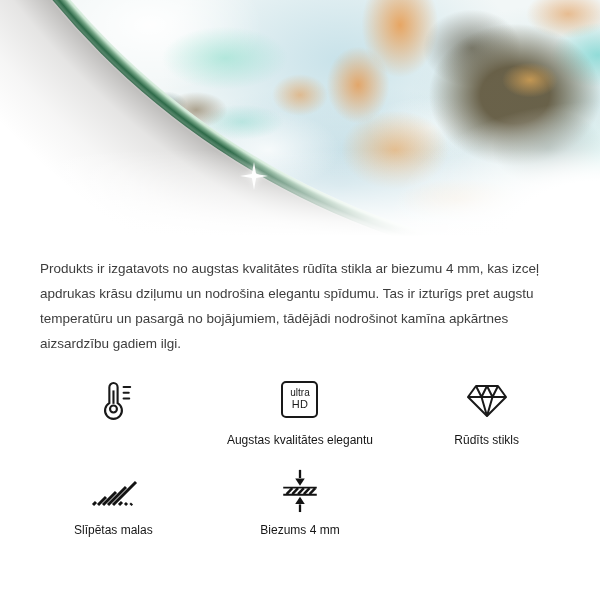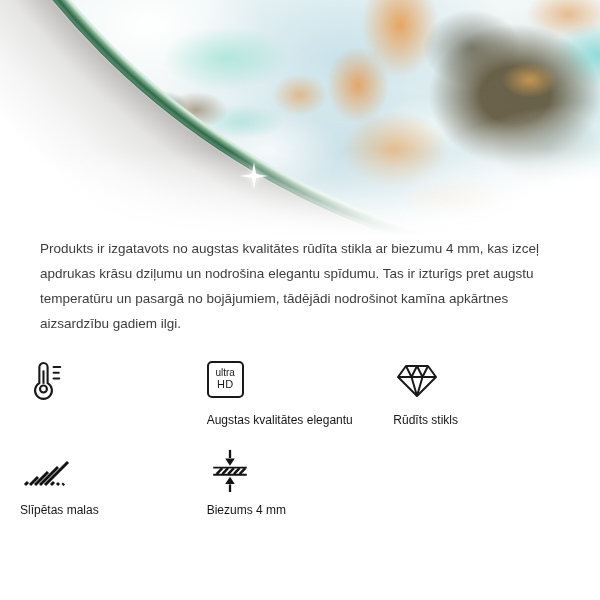--- a/index.html
+++ b/index.html
@@ -78,34 +78,34 @@
   .content { padding:0 40px; }
   .title {
     margin:1px 0 0;
     font-family:"Liberation Serif", serif;
     font-weight:400;
     font-size:28px; line-height:37px;
     letter-spacing:0.2px;
     color:#1c1c1c;
   }
   .intro {
-    margin-top:0;
+    margin-top:20px;
     max-width:533px;
     font-size:13.5px; line-height:25px;
     color:#3d3d3d;
   }
 
   
   .features {
     display:grid;
     grid-template-columns:repeat(3,1fr);
     margin:8px 20px 0;
     row-gap:12px;
   }
-  .feature { display:flex; flex-direction:column; align-items:flex-start; padding-top:6px; }
+  .feature { display:flex; flex-direction:column; align-items:center; padding-top:6px; }
   .icon-wrap { height:48px; display:flex; align-items:center; justify-content:center; }
   .feature-label {
     margin-top:8px;
     font-size:12px; line-height:16px;
     color:#161616; white-space:nowrap;
   }
   .uhd {
     width:37px; height:37px;
     border:2.5px solid #191919; border-radius:5px;
     display:flex; flex-direction:column; align-items:center; justify-content:center;

